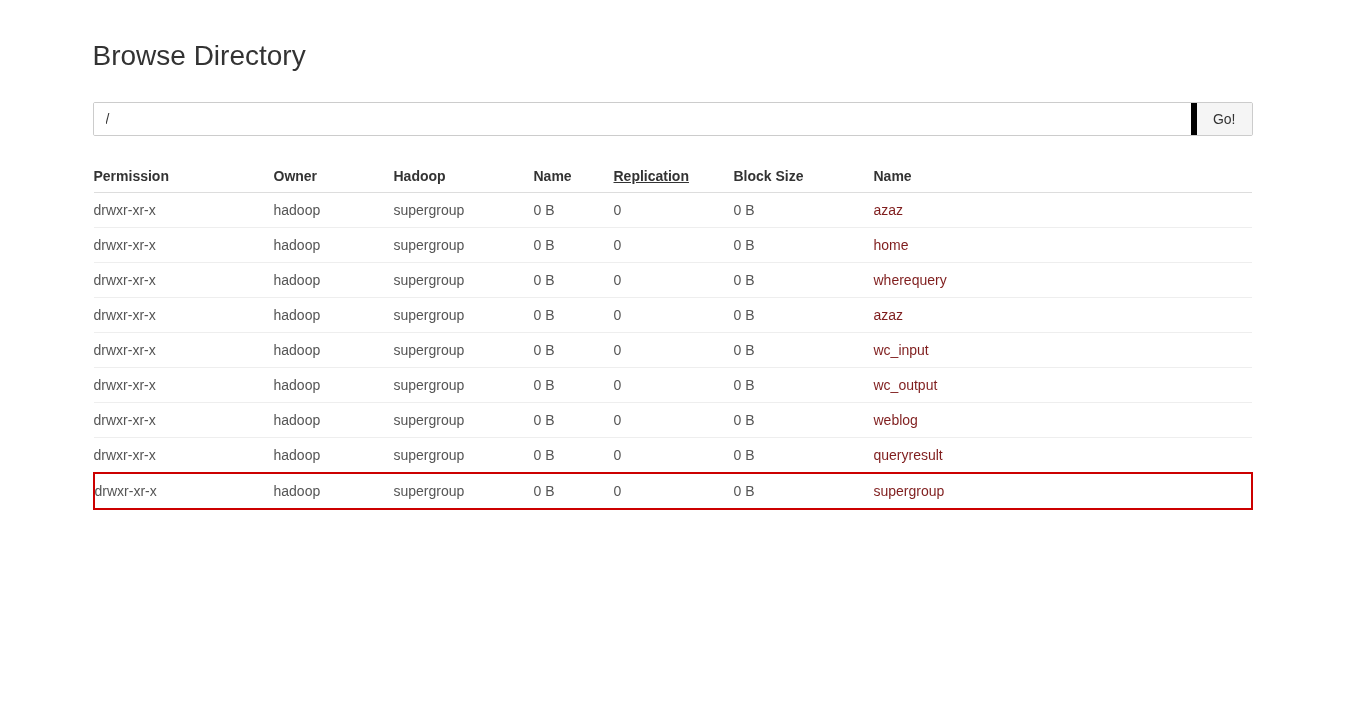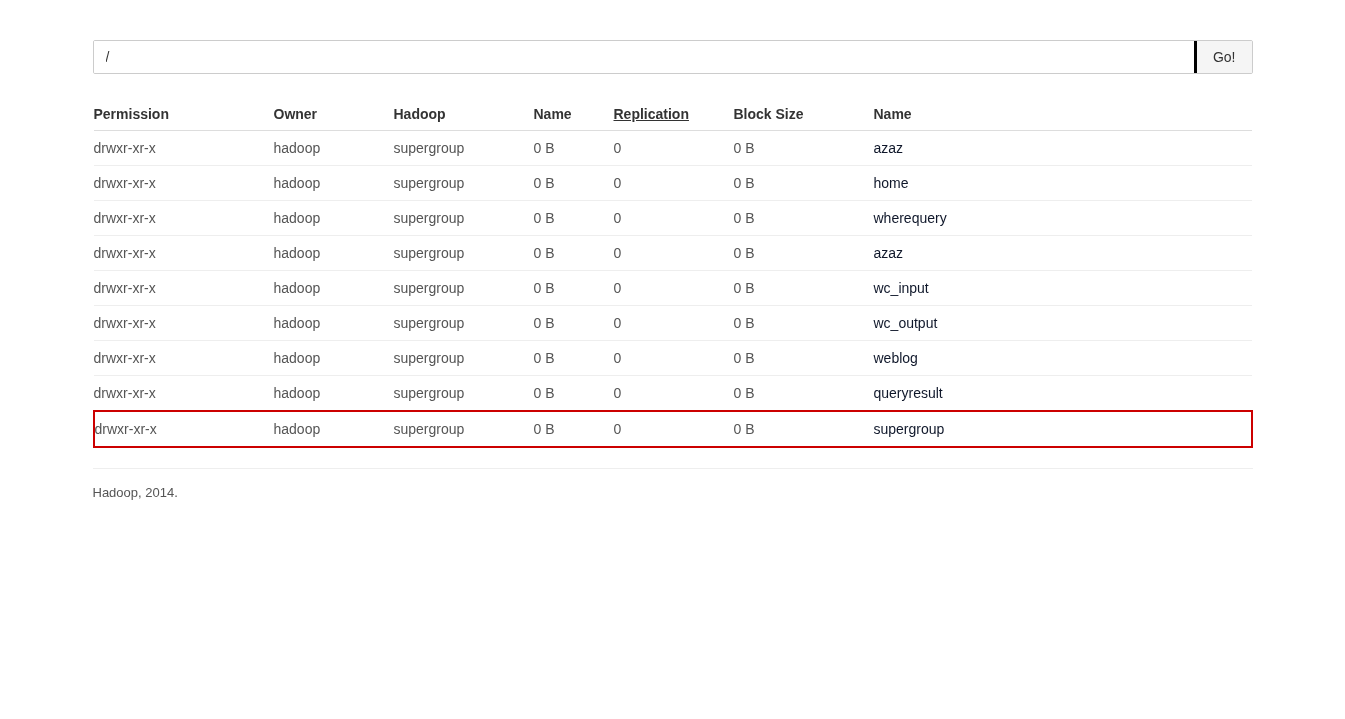--- a/index.html
+++ b/index.html
@@ -43,51 +43,51 @@
       border: none;
       outline: none;
       padding: 8px 12px;
       font-size: 14px;
       color: #333;
     }
 
     .go-button {
       background: #f5f5f5;
       border: none;
-      border-left: 3px solid #000000;
+      border-left: 6px solid #000000;
       padding: 8px 16px;
       font-size: 14px;
       cursor: pointer;
       color: #333;
     }
 
     .directory-table {
       width: 100%;
       border-collapse: collapse;
-      margin-bottom: 20px;
+      margin-bottom: 30px;
     }
 
     .directory-table th {
       text-align: left;
       font-weight: bold;
       font-size: 14px;
       color: #333;
       padding: 8px 12px 8px 0;
       border-bottom: 1px solid #ddd;
     }
 
     .directory-table td {
       padding: 9px 12px 9px 0;
       font-size: 14px;
       border-bottom: 1px solid #eee;
       color: #555;
     }
 
     .directory-table td.name-cell a {
-      color: #0f172a;
+      color: #7f1d1d;
       text-decoration: none;
     }
 
     .highlighted-row td {
       border-top: 2px solid #cc0000;
       border-bottom: 2px solid #cc0000;
     }
 
     .highlighted-row td:first-child {
       border-left: 2px solid #cc0000;
@@ -110,20 +110,21 @@
     .col-group { width: 140px; }
     .col-size { width: 80px; }
     .col-replication { width: 120px; text-decoration: underline; }
     .col-blocksize { width: 140px; }
     .col-name { width: auto; }
   </style>
 </head>
 <body>
 
 <div class="page-container">
+  <h1 class="page-title">Browse Directory</h1>
 
   <div class="search-bar">
     <input class="search-input" type="text" value="/" style="">
     <button class="go-button">Go!</button>
   </div>
 
   <table class="directory-table">
     <thead>
       <tr>
         <th class="col-permission">Permission</th>
@@ -213,16 +214,13 @@
           <td>hadoop</td>
           <td>supergroup</td>
           <td>0 B</td>
           <td>0</td>
           <td>0 B</td>
           <td class="name-cell"><a href="#">supergroup</a></td>
         </tr>
       </tbody>
   </table>
 
-  <div class="footer">
-    <span>Hadoop, 2014.</span>
-  </div>
 </div>
 
 </body></html>

